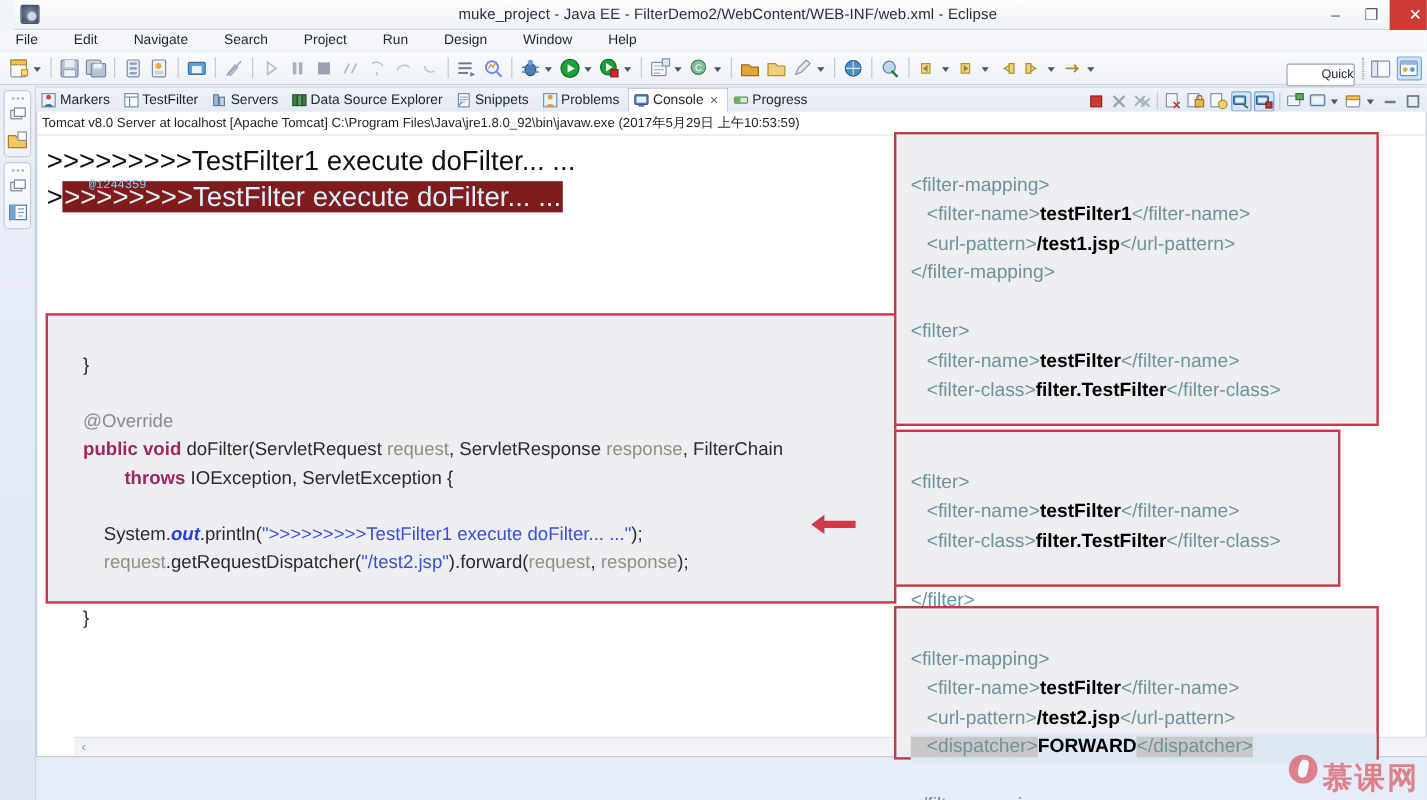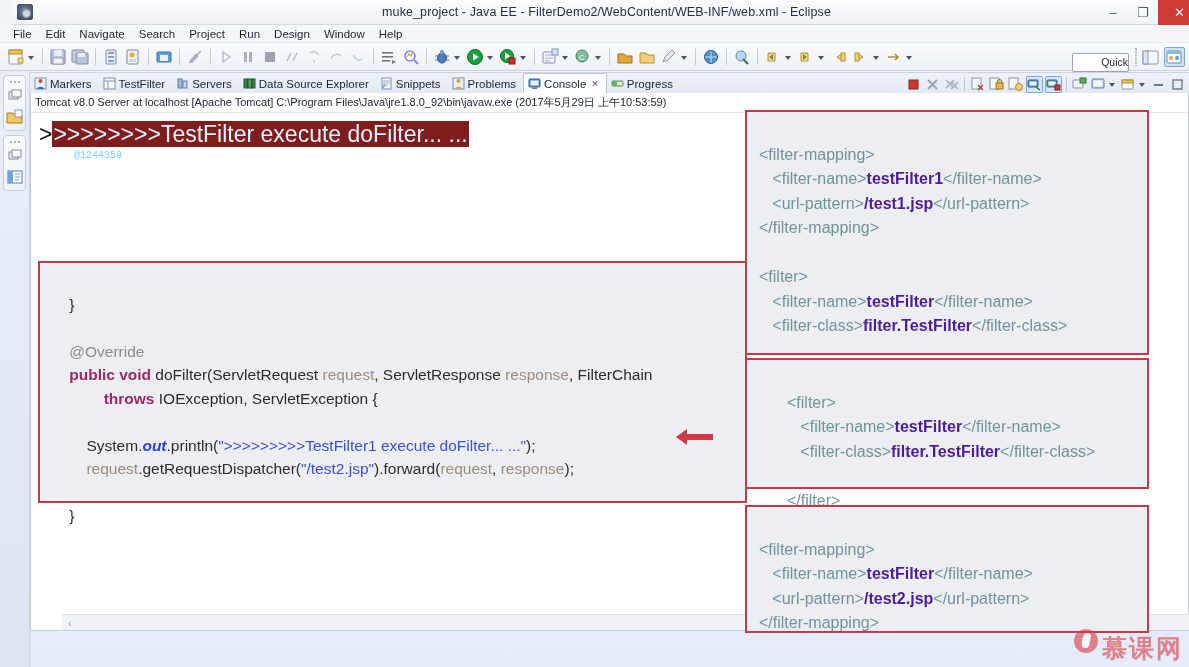--- a/index.html
+++ b/index.html
@@ -42,20 +42,21 @@
     width: 30px; height: 25px; display: flex; align-items: center; justify-content: center;
     font-size: 13px; color: #50586a;
   }
   .winbtn.close { width: 43px; background: #cc3c35; color: #fff; }
 
   
   .menubar {
     position: absolute; left: 0; top: 25px; width: 1189px; height: 18px;
     background: #f5f7fa; display: flex; align-items: center; padding-left: 6px;
     border-bottom: 1px solid #e2e6ee;
+    gap: 16px;
   }
   .menu-item {
     font-size: 11.5px; color: #1d2430; padding: 0 7px; line-height: 18px; white-space: nowrap;
   }
 
   
   .toolbar {
     position: absolute; left: 0; top: 43px; width: 1189px; height: 28px;
     background: linear-gradient(#fafbfd, #eef1f7);
     border-bottom: 1px solid #c9cfdb;
@@ -163,29 +164,29 @@
   .an { color: #8b8b8b; }
   .param { color: #9a8c7e; }
   .str { color: #3b4fd8; }
   .fieldo { color: #2a3be0; font-weight: bold; font-style: italic; }
   .arrow-left {
     position: absolute; left: 676px; top: 427px; width: 40px; height: 20px;
   }
 
   
   .xmlbox1 { left: 745px; top: 110px; width: 404px; height: 245px; }
-  .xmlbox2 { left: 745px; top: 358px; width: 404px; height: 131px; padding-left: 28px; }
+  .xmlbox2 { left: 745px; top: 358px; width: 372px; height: 131px; }
   .xmlbox3 { left: 745px; top: 505px; width: 404px; height: 128px; }
   .xml {
     font-size: 16px; line-height: 24.5px; white-space: pre;
     font-family: "Liberation Sans", sans-serif;
     padding: 6px 0 0 12px;
   }
   .tag { color: #6f9399; }
-  .val { color: #4c1d95; font-weight: bold; }
+  .val { color: #000000; font-weight: bold; }
   .rowhl { background: #dbe7f3; display: block; }
   .tokhl { background: #c8c8c8; }
 
   
   .watermark {
     position: absolute; right: 6px; bottom: 2px;
     display: flex; align-items: center; opacity: .62;
   }
   .flame {
     width: 24px; height: 24px; border-radius: 50%;
@@ -557,20 +558,21 @@
           </svg></span>
       <span class="vtb"><svg width="17" height="17" viewBox="0 0 17 17">
             <rect x="4" y="4" width="9" height="9" fill="none" stroke="#6c7789" stroke-width="1.4"></rect>
           </svg></span>
     </div>
   </div>
 
   <div class="console-pane">
     <div class="console-header">Tomcat v8.0 Server at localhost [Apache Tomcat] C:\Program Files\Java\jre1.8.0_92\bin\javaw.exe (2017年5月29日 上午10:53:59)</div>
     <div class="console-body">
+      <div class="cline"><span>&gt;&gt;&gt;&gt;&gt;&gt;&gt;&gt;&gt;TestFilter1 execute doFilter... ...</span></div>
       <div class="cline"><span>&gt;</span><span class="hl">&gt;&gt;&gt;&gt;&gt;&gt;&gt;&gt;TestFilter execute doFilter... ...</span></div>
       <div class="badge-at">@1244359</div>
     </div>
     <div class="hscroll">
       <span class="lchev">‹</span>
     </div>
     <div class="vgrip"></div>
     <div class="vgrip2"></div>
   </div>
 
@@ -617,20 +619,21 @@
 <span> </span>
 <span><span class="tag">&lt;/filter&gt;</span></span>
     </div>
   </div>
 
   <div class="anbox xmlbox3">
     <div class="xml">
 <span><span class="tag">&lt;filter-mapping&gt;</span></span>
 <span><span class="tag">   &lt;filter-name&gt;</span><span class="val">testFilter</span><span class="tag">&lt;/filter-name&gt;</span></span>
 <span><span class="tag">   &lt;url-pattern&gt;</span><span class="val">/test2.jsp</span><span class="tag">&lt;/url-pattern&gt;</span></span>
+<span class="rowhl"><span class="tag tokhl">   &lt;dispatcher&gt;</span><span class="val">FORWARD</span><span class="tag tokhl">&lt;/dispatcher&gt;</span></span>
 <span><span class="tag">&lt;/filter-mapping&gt;</span></span>
     </div>
   </div>
 
   <div class="watermark">
     <div class="flame"></div>
     <div class="wmtext">慕课网</div>
   </div>
 
 </div>

